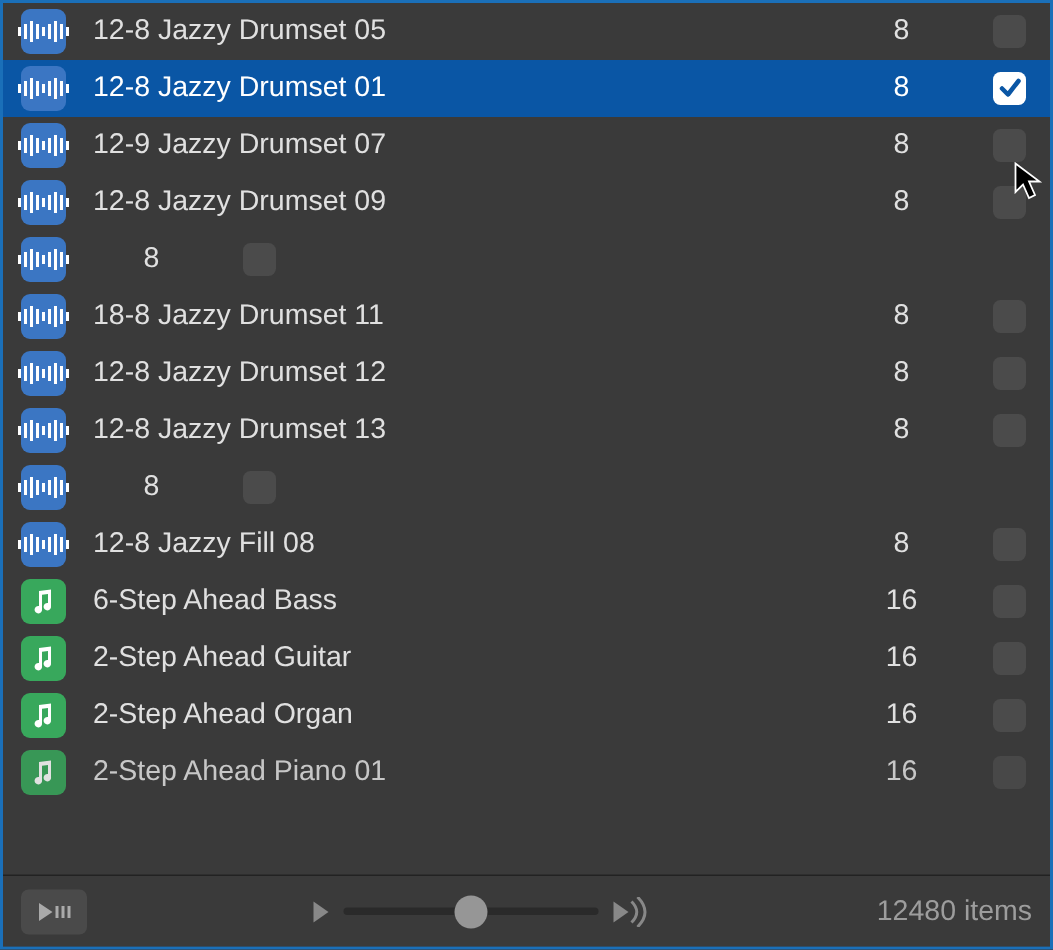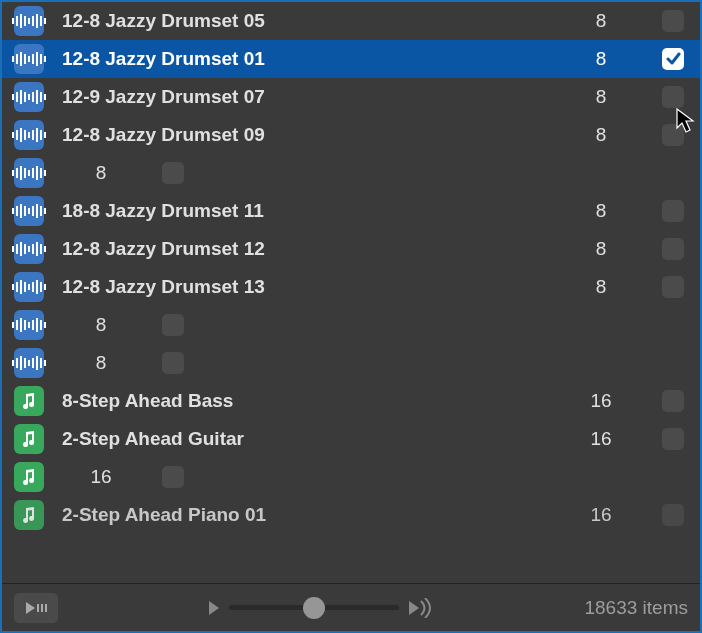--- a/index.html
+++ b/index.html
@@ -32,21 +32,21 @@
   .stack-icon span { display:block; height: calc((100% - 4px)/3); border-radius: 2px; }
   .row {
     display: flex;
     align-items: center;
     height: 38px;
     font-size: 19px;
     color: #e0e0e0;
   }
   .row.selected { background: #0a56a5; color: #fff; }
   .col-icon { width: 54px; display:flex; justify-content:center; }
-  .col-name { flex: 1; padding-left: 6px; white-space: nowrap; overflow: hidden; text-overflow: ellipsis; font-weight: bold; }
+  .col-name { flex: 1; padding-left: 6px; white-space: nowrap; overflow: hidden; text-overflow: ellipsis; }
   .col-beats { width: 90px; text-align: center; }
   .col-fav { width: 54px; display:flex; justify-content:center; align-items:center; }
   .loop-icon {
     width: 30px; height: 30px; border-radius: 6px;
     display: flex; align-items: center; justify-content: center;
   }
   .loop-icon.audio { background: #3b76c3; }
   .loop-icon.software { background: #38a85c; }
   .wave { display:flex; gap:2px; align-items:center; }
   .wave span { width:2px; background:#fff; display:block; }
@@ -309,34 +309,35 @@
               <span style="height:14px"></span>
               <span style="height:10px"></span>
               <span style="height:6px"></span>
               <span style="height:10px"></span>
               <span style="height:14px"></span>
               <span style="height:10px"></span>
               <span style="height:6px"></span>
             </div>
           </div>
         </div>
+        <div class="col-name">12-8 Jazzy Fill 08</div>
         <div class="col-beats">8</div>
         <div class="col-fav">
           <div class="checkbox"></div>
         </div>
       </div>
       <div class="row">
         <div class="col-icon">
           <div class="loop-icon software">
             <svg width="18" height="18" viewBox="0 0 18 18">
               <path d="M6 2 L14 1 L14 12 A2.5 2.5 0 1 1 12 10 L12 4 L8 4.5 L8 14 A2.5 2.5 0 1 1 6 12 Z" fill="#fff"></path>
             </svg>
           </div>
         </div>
-        <div class="col-name">8-Step Ahead Bass</div>
+        <div class="col-name">6-Step Ahead Bass</div>
         <div class="col-beats">16</div>
         <div class="col-fav">
           <div class="checkbox"></div>
         </div>
       </div>
       <div class="row">
         <div class="col-icon">
           <div class="loop-icon software">
             <svg width="18" height="18" viewBox="0 0 18 18">
               <path d="M6 2 L14 1 L14 12 A2.5 2.5 0 1 1 12 10 L12 4 L8 4.5 L8 14 A2.5 2.5 0 1 1 6 12 Z" fill="#fff"></path>
@@ -350,20 +351,21 @@
         </div>
       </div>
       <div class="row">
         <div class="col-icon">
           <div class="loop-icon software">
             <svg width="18" height="18" viewBox="0 0 18 18">
               <path d="M6 2 L14 1 L14 12 A2.5 2.5 0 1 1 12 10 L12 4 L8 4.5 L8 14 A2.5 2.5 0 1 1 6 12 Z" fill="#fff"></path>
             </svg>
           </div>
         </div>
+        <div class="col-name">2-Step Ahead Organ</div>
         <div class="col-beats">16</div>
         <div class="col-fav">
           <div class="checkbox"></div>
         </div>
       </div>
       <div class="row partial-row">
         <div class="col-icon">
           <div class="loop-icon software">
             <svg width="18" height="18" viewBox="0 0 18 18">
               <path d="M6 2 L14 1 L14 12 A2.5 2.5 0 1 1 12 10 L12 4 L8 4.5 L8 14 A2.5 2.5 0 1 1 6 12 Z" fill="#fff"></path>
@@ -395,20 +397,20 @@
         <div class="slider-thumb"></div>
       </div>
       <span class="vol-icon">
         <span class="vol-tri"></span>
         <svg width="14" height="20">
             <path d="M2 3 Q9 10 2 17" stroke="#888" stroke-width="2" fill="none"></path>
             <path d="M6 0 Q16 10 6 20" stroke="#888" stroke-width="2" fill="none"></path>
           </svg>
       </span>
     </div>
-    <div class="items-count">18633 items</div>
+    <div class="items-count">12480 items</div>
   </div>
 
 </div>
 
 <svg class="cursor" viewBox="0 0 20 26">
   <path d="M1 1 L1 20 L6 15 L10 24 L14 22 L10 13 L17 13 Z" fill="#000" stroke="#fff" stroke-width="1.2"></path>
 </svg>
 
 </body></html>

